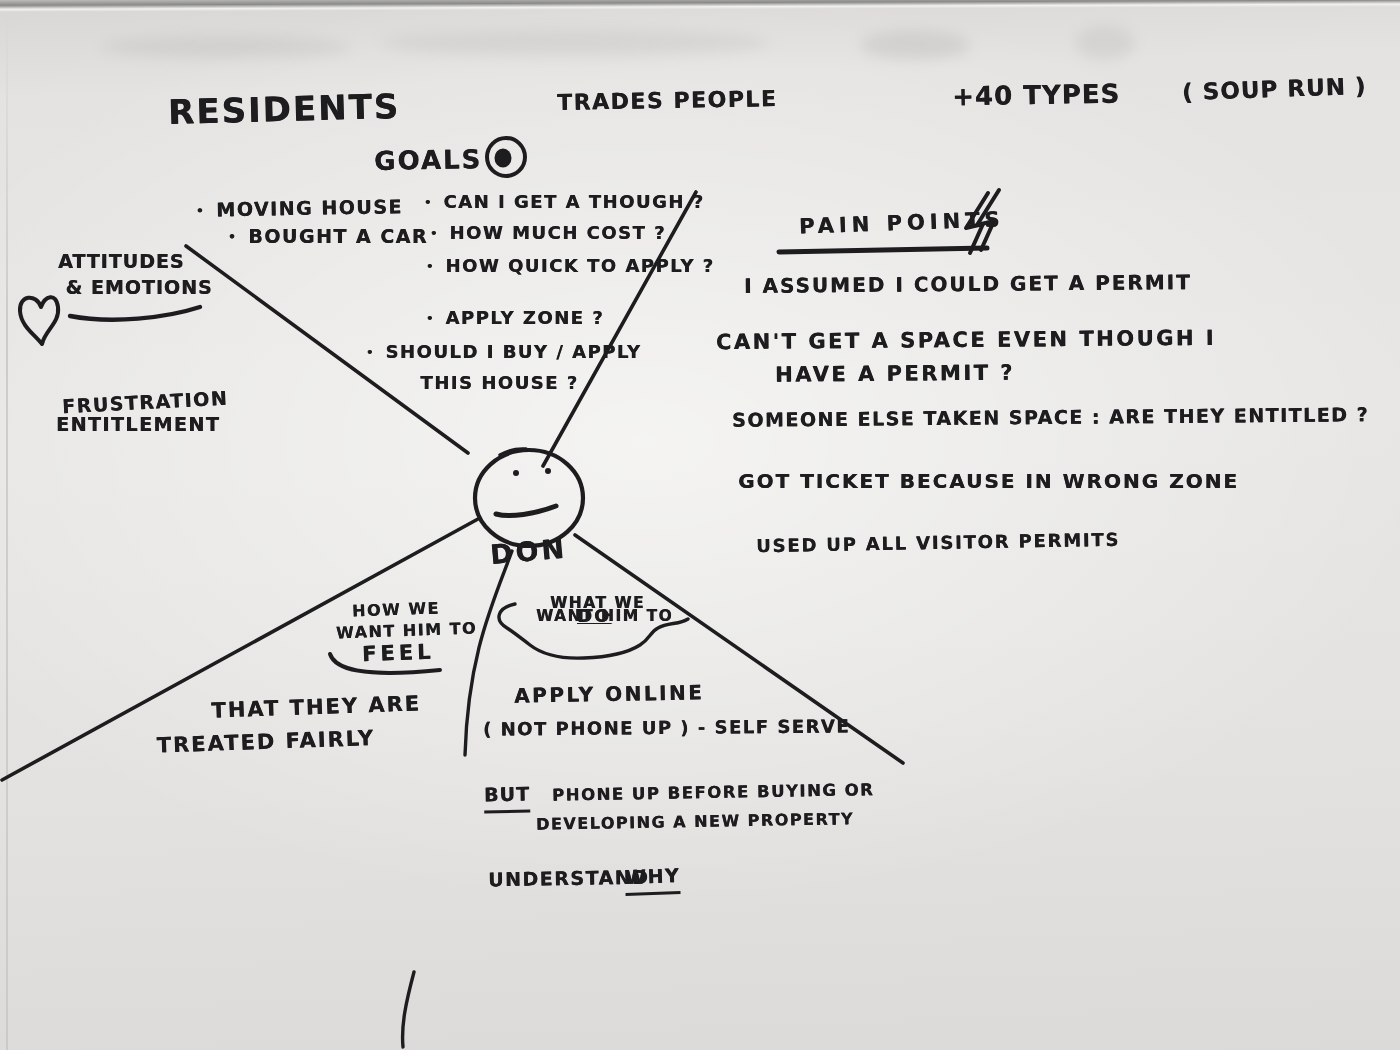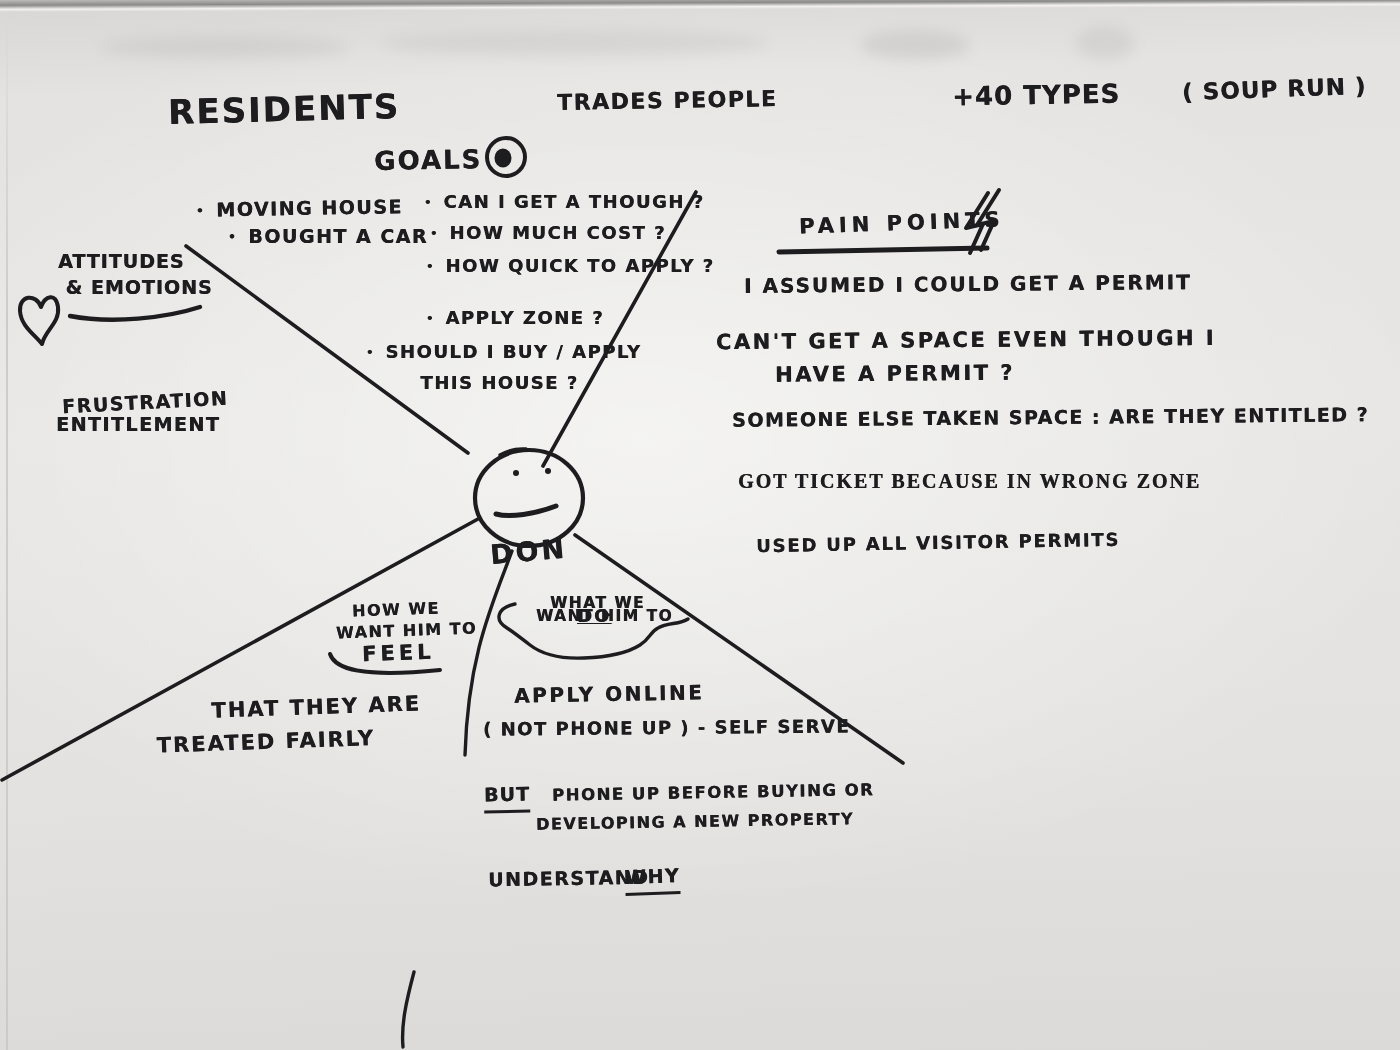--- a/index.html
+++ b/index.html
@@ -95,21 +95,21 @@
   <div class="hw" style="left:58px;top:249px;font-size:19px;letter-spacing:1px;line-height:1.35;">ATTITUDES
  &amp; EMOTIONS</div>
   <div class="hw" style="left:56px;top:362px;font-size:19px;letter-spacing:1.5px;margin-top:48px;">ENTITLEMENT</div>
   <div class="hw" style="left:62px;top:388px;font-size:19px;letter-spacing:1.5px;transform:rotate(-3deg);">FRUSTRATION</div>
 
   <div class="hw" style="left:799px;top:208px;font-size:21px;letter-spacing:5px;transform:rotate(-2deg);">PAIN POINTS</div>
   <div class="hw" style="left:744px;top:269px;font-size:20px;letter-spacing:2px;transform:rotate(-0.5deg);">I ASSUMED I COULD GET A PERMIT</div>
   <div class="hw" style="left:716px;top:324px;font-size:21px;letter-spacing:2.5px;line-height:1.55;transform:rotate(-0.5deg);">CAN'T GET A SPACE EVEN THOUGH I
       HAVE A PERMIT ?</div>
   <div class="hw" style="left:732px;top:403px;font-size:19px;letter-spacing:1.5px;transform:rotate(-0.5deg);">SOMEONE ELSE TAKEN SPACE : ARE THEY ENTITLED ?</div>
-  <div class="hw" style="left:738px;top:466px;font-size:20px;letter-spacing:2px;font-family:Liberation Serif, serif;">GOT TICKET BECAUSE IN WRONG ZONE</div>
+  <div class="hw" style="left:738px;top:466px;font-size:20px;letter-spacing:2px;">GOT TICKET BECAUSE IN WRONG ZONE</div>
   <div class="hw" style="left:756px;top:529px;font-size:18px;letter-spacing:1.8px;transform:rotate(-1deg);">USED UP ALL VISITOR PERMITS</div>
 
   <div class="hw" style="left:490px;top:532px;font-size:27px;letter-spacing:3px;transform:rotate(-5deg);">DON</div>
 
   <div class="hw" style="left:352px;top:598px;font-size:16px;letter-spacing:1.5px;transform:rotate(-2deg);">HOW WE</div>
   <div class="hw" style="left:336px;top:619px;font-size:16px;letter-spacing:1.5px;transform:rotate(-2deg);">WANT HIM TO</div>
   <div class="hw" style="left:362px;top:638px;font-size:21px;letter-spacing:4px;transform:rotate(-2deg);">FEEL</div>
   <div class="hw" style="left:156px;top:692px;font-size:21px;letter-spacing:2px;line-height:1.55;transform:rotate(-2deg);">      THAT THEY ARE
 TREATED FAIRLY</div>
 

